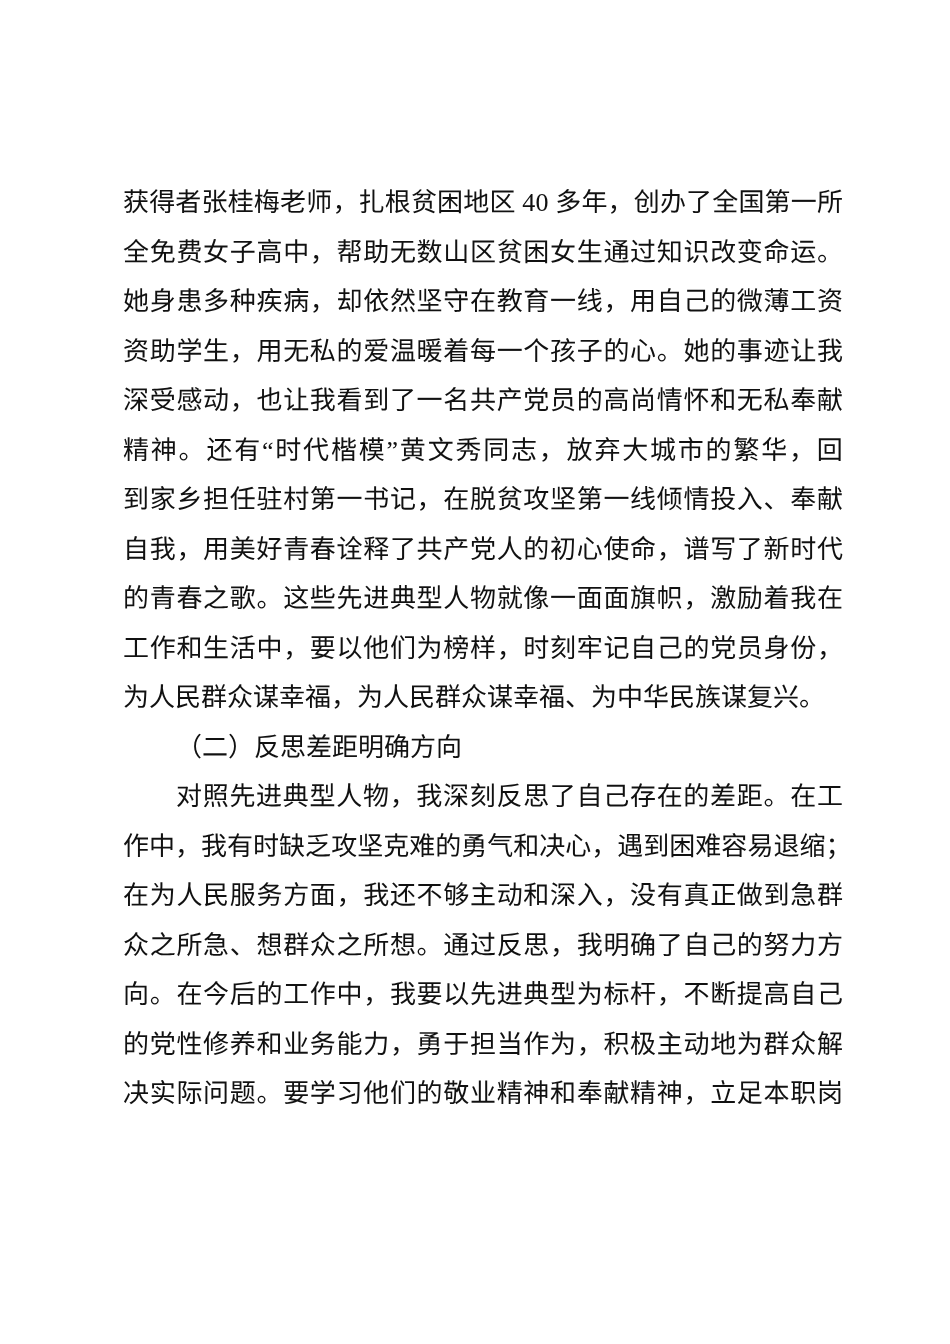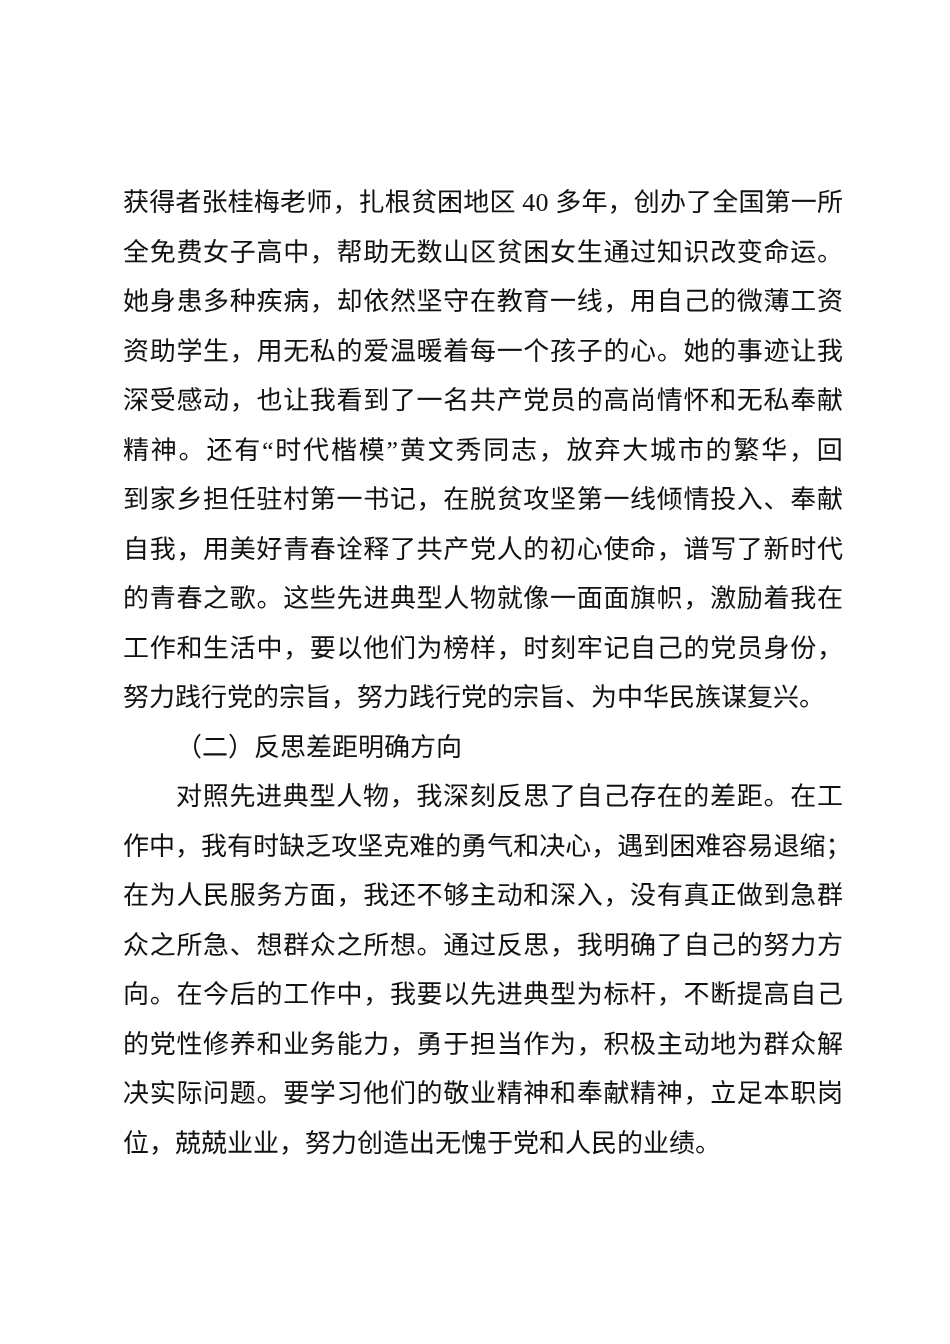--- a/index.html
+++ b/index.html
@@ -337,21 +337,21 @@
         <span>记</span>
         <span>自</span>
         <span>己</span>
         <span>的</span>
         <span>党</span>
         <span>员</span>
         <span>身</span>
         <span>份</span>
         <span>，</span>
       </div>
-    <div class="ln">努力践行党的宗旨，努力践行党的宗旨、为中华民族谋复兴。</div>
+    <div class="ln">为人民群众谋幸福，为人民群众谋幸福、为中华民族谋复兴。</div>
     <div class="ln ind hd">（二）反思差距明确方向</div>
     <div class="ln ind j">
         <span>对</span>
         <span>照</span>
         <span>先</span>
         <span>进</span>
         <span>典</span>
         <span>型</span>
         <span>人</span>
         <span>物</span>
@@ -541,15 +541,14 @@
         <span>献</span>
         <span>精</span>
         <span>神</span>
         <span>，</span>
         <span>立</span>
         <span>足</span>
         <span>本</span>
         <span>职</span>
         <span>岗</span>
       </div>
-    <div class="ln">位，兢兢业业，努力创造出无愧于党和人民的业绩。</div>
   </div>
 </div>
 
 </body></html>

